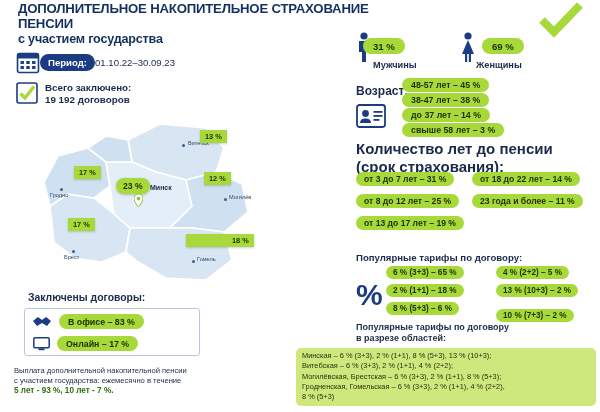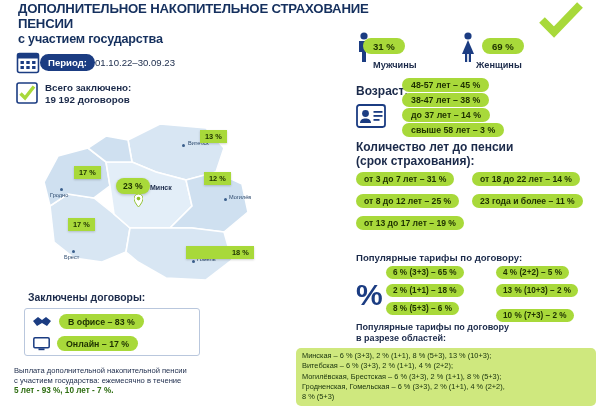--- a/index.html
+++ b/index.html
@@ -85,21 +85,21 @@
   .g-cap { position:absolute; top:30px; font-size:9.2px; font-weight:bold; color:#1b2a4a; }
 
   .age-label { left:356px; top:84px; font-size:12px; font-weight:bold; color:#1b2a4a; }
   .age-card { left:402px; top:78px; width:188px; height:56px; }
   .id-icon { position:absolute; left:356px; top:104px; width:30px; height:24px; }
   .age-pill {
     position:absolute; left:0; background:#a8d93a; color:#1d3000;
     font-size:8.8px; font-weight:bold; border-radius:9px; padding:2px 9px; white-space:nowrap;
   }
 
-  .years-title { left:356px; top:140px; width:240px; font-size:12px; font-weight:bold; line-height:1.18; color:#1b2a4a; }
+  .years-title { left:356px; top:140px; width:240px; font-size:15px; font-weight:bold; line-height:1.18; color:#1b2a4a; }
   .years-grid { left:356px; top:172px; width:240px; }
   .yr-pill {
     position:absolute; background:#a8d93a; color:#1d3000;
     font-size:8.6px; font-weight:bold; border-radius:9px; padding:2px 8px; white-space:nowrap;
   }
 
   .tariff-title { left:356px; top:252px; width:240px; font-size:9.6px; font-weight:bold; color:#1b2a4a; }
   .pct-sign { position:absolute; left:356px; top:278px; font-size:30px; font-weight:bold; color:#1b3c82; }
   .tariff-grid { position:absolute; left:386px; top:266px; width:210px; }
   .tf-pill {
@@ -180,21 +180,21 @@
     <span class="city-lbl" style="left:40px; top:82px;">Гродно</span>
     <span class="city-dot" style="left:62px; top:140px;"></span>
     <span class="city-lbl" style="left:54px; top:144px;">Брест</span>
     <span class="city-dot" style="left:182px; top:150px;"></span>
     <span class="city-lbl" style="left:187px; top:146px;">Гомель</span>
 
     <div class="region-bubble" style="left:190px; top:20px;">13 %</div>
     <div class="region-bubble" style="left:64px; top:56px;">17 %</div>
     <div class="region-bubble" style="left:194px; top:62px;">12 %</div>
     <div class="region-bubble" style="left:58px; top:108px;">17 %</div>
-    <div class="region-bubble" style="left:176px; top:136px;padding-left:46px;">18 %</div>
+    <div class="region-bubble" style="left:176px; top:124px;padding-left:46px;">18 %</div>
 
     <div class="minsk-bubble" style="left:106px; top:68px;">23 %</div>
     <span class="city-lbl" style="left:140px; top:74px; font-size:7px; font-weight:bold; color:#1b2a4a;">Минск</span>
     <svg class="pin" style="left:124px; top:84px;" viewBox="0 0 9 13">
       <path d="M4.5 0 C7 0 9 2 9 4.5 C9 8 4.5 13 4.5 13 C4.5 13 0 8 0 4.5 C0 2 2 0 4.5 0 Z" fill="#ffffff" stroke="#8fbf2a" stroke-width="1"></path>
       <circle cx="4.5" cy="4.6" r="1.8" fill="#8fbf2a"></circle>
     </svg>
   </div>
 
   <div class="concl-title">Заключены договоры:</div>

